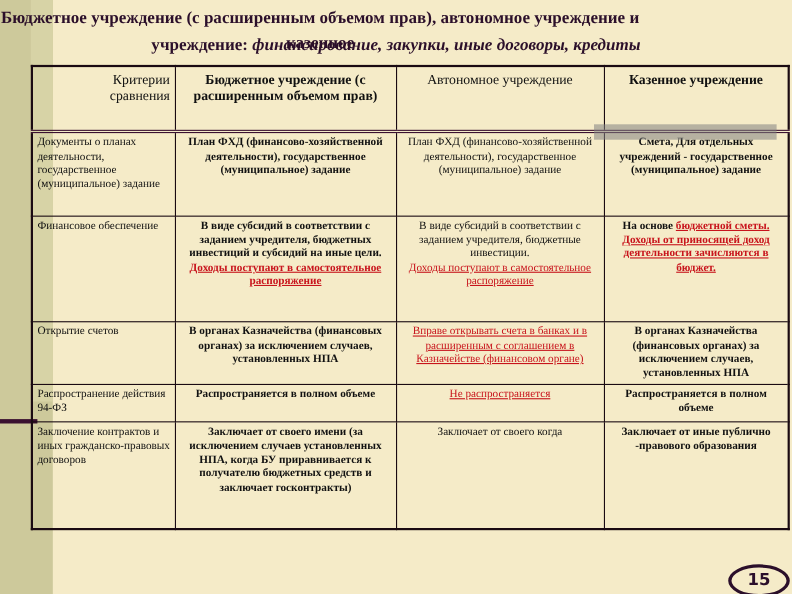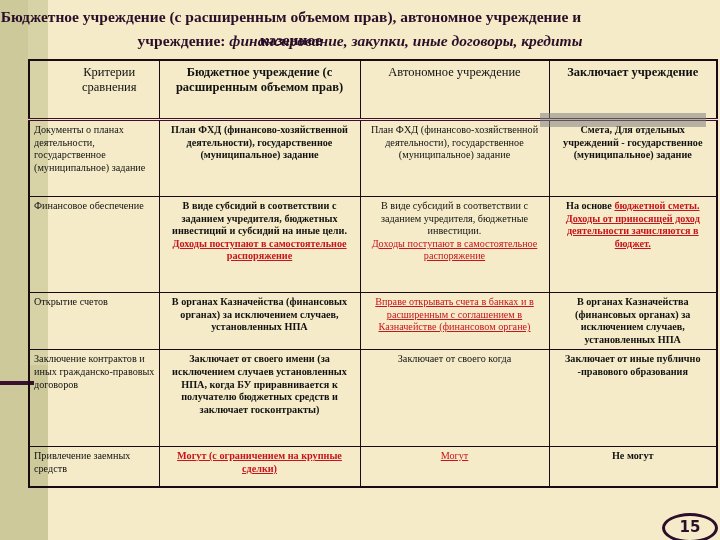--- a/index.html
+++ b/index.html
@@ -35,21 +35,21 @@
   }
   table.cmp td {
     border:1px solid #1a0a12; vertical-align:top; padding:3px 4px;
   }
   table.cmp { border:2px solid #1a0a12; }
   tr.head td { font-size:12.5px; line-height:15px; padding-top:4px; height:50px; }
   tr.head td { border-bottom:3px double #3a1030; }
   td.c1 { text-align:left; }
   td.c2, td.c4 { text-align:center;font-weight:bold; }
   td.c3 { text-align:center; }
-  tr.head td.c1 { text-align:center;padding-left:34px; }
+  tr.head td.c1 { text-align:right;padding-left:34px; }
   tr.head td.c3 { text-align:center; }
   .red { color:#c8141c; text-decoration:underline; }
   .shade {
     position:absolute; left:540px; top:113px; width:166px; height:14px;
     background:rgba(130,130,130,0.55);
   }
   .page-num {
     position:absolute; left:662px; top:513px; width:50px; height:24px;
     border:3px solid #2b0f2a; border-radius:50%;
     text-align:center; font-family:"DejaVu Sans", sans-serif; font-weight:bold;
@@ -73,21 +73,21 @@
     <col style="width:130px">
       <col style="width:201px">
       <col style="width:189px">
       <col style="width:168px">
   </colgroup>
   <tbody>
       <tr class="head">
     <td class="c1">Критерии сравнения</td>
     <td class="c2">Бюджетное учреждение (с расширенным объемом прав)</td>
     <td class="c3">Автономное учреждение</td>
-    <td class="c4">Заключает учреждение</td>
+    <td class="c4">Казенное учреждение</td>
   </tr>
 
   <tr style="height:77px">
     <td class="c1">Документы о планах деятельности, государственное (муниципальное) задание</td>
     <td class="c2">План ФХД (финансово-хозяйственной деятельности), государственное (муниципальное) задание</td>
     <td class="c3">План ФХД (финансово-хозяйственной деятельности), государственное (муниципальное) задание</td>
     <td class="c4">Смета, Для отдельных учреждений - государственное (муниципальное) задание</td>
   </tr>
 
   <tr style="height:96px">
@@ -97,32 +97,32 @@
     <td class="c4"><span>На основе </span><span class="red">бюджетной сметы. Доходы от приносящей доход деятельности зачисляются в бюджет.</span></td>
   </tr>
 
   <tr style="height:55px">
     <td class="c1">Открытие счетов</td>
     <td class="c2">В органах Казначейства (финансовых органах) за исключением случаев, установленных НПА</td>
     <td class="c3"><span class="red">Вправе открывать счета в банках и в расширенным с соглашением в Казначействе (финансовом органе)</span></td>
     <td class="c4">В органах Казначейства (финансовых органах) за исключением случаев, установленных НПА</td>
   </tr>
 
+  <tr style="height:34px">
+    <td class="c1">Распространение действия 94-ФЗ</td>
+    <td class="c2">Распространяется в полном объеме</td>
+    <td class="c3"><span class="red">Не распространяется</span></td>
+    <td class="c4">Распространяется в полном объеме</td>
+  </tr>
 
   <tr style="height:97px">
     <td class="c1">Заключение контрактов и иных гражданско-правовых договоров</td>
     <td class="c2">Заключает от своего имени (за исключением случаев установленных НПА, когда БУ приравнивается к получателю бюджетных средств и заключает госконтракты)</td>
     <td class="c3">Заключает от своего когда</td>
     <td class="c4">Заключает от иные публично -правового образования</td>
   </tr>
 
-  <tr style="height:40px">
-    <td class="c1">Привлечение заемных средств</td>
-    <td class="c2"><span class="red">Могут (с ограничением на крупные сделки)</span></td>
-    <td class="c3"><span class="red">Могут</span></td>
-    <td class="c4">Не могут</td>
-  </tr>
 </tbody>
   </table>
 
 <div class="shade"></div>
 
 <div class="page-num">15</div>
 
 </body></html>

